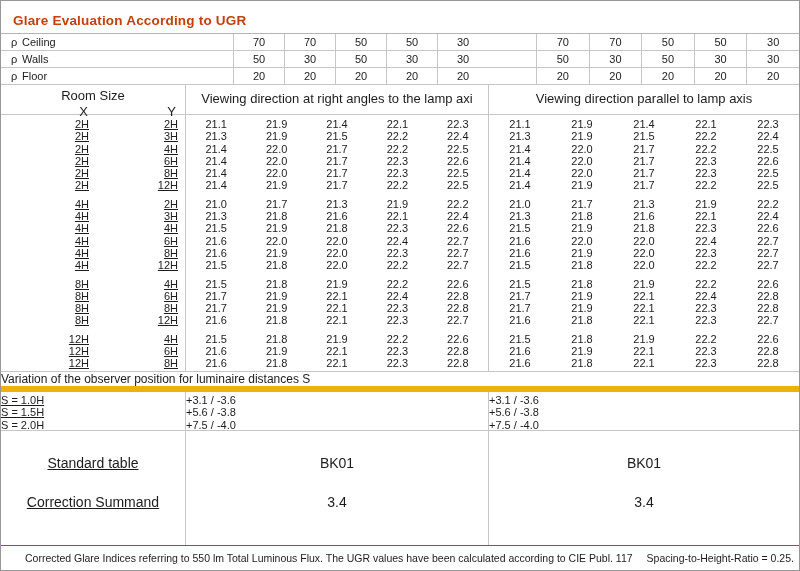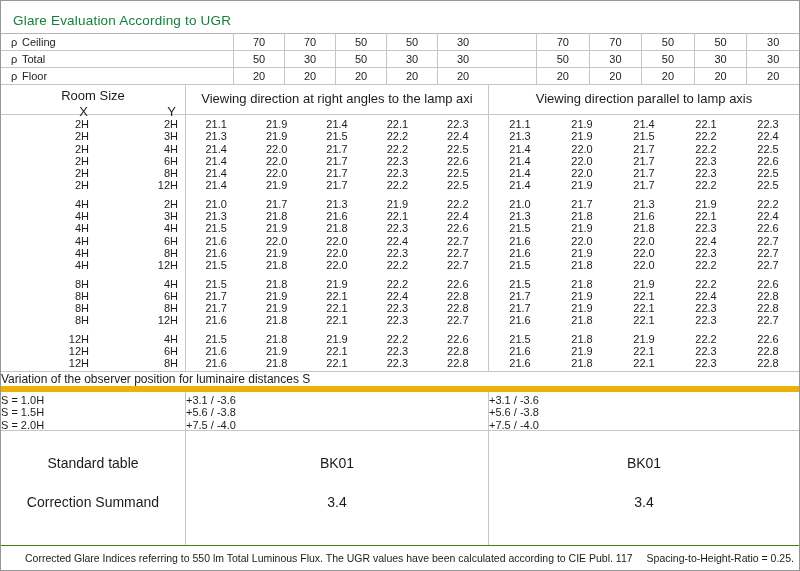--- a/index.html
+++ b/index.html
@@ -2,21 +2,21 @@
 <html><head>
 <meta charset="utf-8">
 <style>
   * { margin:0; padding:0; box-sizing:border-box; }
   html,body { background:#ffffff; }
   body { font-family:"Liberation Sans","DejaVu Sans",sans-serif; }
   .page { width:800px; height:571px; background:#fff; border:1px solid #979797;
           color:#1c1c1c; overflow:hidden; position:relative; }
 
   .title-band { height:33px; border-bottom:1px solid #b5b5b5; padding:10px 0 0 12px; }
-  .title { font-size:13.5px; font-weight:normal; color:#15803d; letter-spacing:.2px; }
+  .title { font-size:13.5px; font-weight:bold; color:#c2410c; letter-spacing:.2px; }
 
   .rho-row { height:17px; border-bottom:1px solid #c6c6c6; display:flex; font-size:11px; }
   .rho-label { width:184px; display:flex; align-items:center; padding-left:10px; }
   .rho-sym { display:inline-block; width:11px; }
   .half { display:flex; height:100%;padding-left:48px; }
   .half-b { width:303px; }
   .half-c { width:311px; }
   .vcell { flex:1 1 0; display:flex; align-items:center; justify-content:center;
            border-left:1px solid #c6c6c6; }
 
@@ -24,21 +24,21 @@
   .head-label { width:184px; padding-top:3px; }
   .room-size { text-align:center; }
   .xy-row { display:flex; margin-top:1px; }
   .xh { width:92px; text-align:right; padding-right:5px; }
   .yh { width:92px; text-align:right; padding-right:9px; }
   .head-half { display:flex; justify-content:center; padding-top:6px;
                border-left:1px solid #c6c6c6; }
 
   .data-band { height:257px; border-bottom:1px solid #c6c6c6; display:flex; overflow:hidden; }
   .panel { height:100%; padding-top:3px; }
-  .panel-a { width:184px; }
+  .panel-a { width:184px;text-decoration:underline; }
   .panel-b { width:303px; border-left:1px solid #c6c6c6; }
   .panel-c { width:311px; border-left:1px solid #c6c6c6; }
   .drow { height:12.3px; line-height:12.3px; display:flex; font-size:11px; }
   .drow.gap { margin-top:6px; }
   .dx { width:92px; text-align:right; padding-right:4px; }
   .dy { width:92px; text-align:right; padding-right:7px; }
   .dv { flex:1 1 0; text-align:center; }
 
   .var-band { height:20px; border-bottom:6px solid #eab308; display:flex;
               align-items:center; padding-left:0; font-size:12px; }
@@ -83,21 +83,21 @@
           <div class="vcell">70</div>
           <div class="vcell">70</div>
           <div class="vcell">50</div>
           <div class="vcell">50</div>
           <div class="vcell">30</div>
         </div>
       </div>
       <div class="rho-row">
         <div class="rho-label">
           <span class="rho-sym">ρ</span>
-          <span>Total</span>
+          <span>Walls</span>
         </div>
         <div class="half half-b">
           <div class="vcell">50</div>
           <div class="vcell">30</div>
           <div class="vcell">50</div>
           <div class="vcell">30</div>
           <div class="vcell">30</div>
         </div>
         <div class="half half-c">
           <div class="vcell">50</div>

